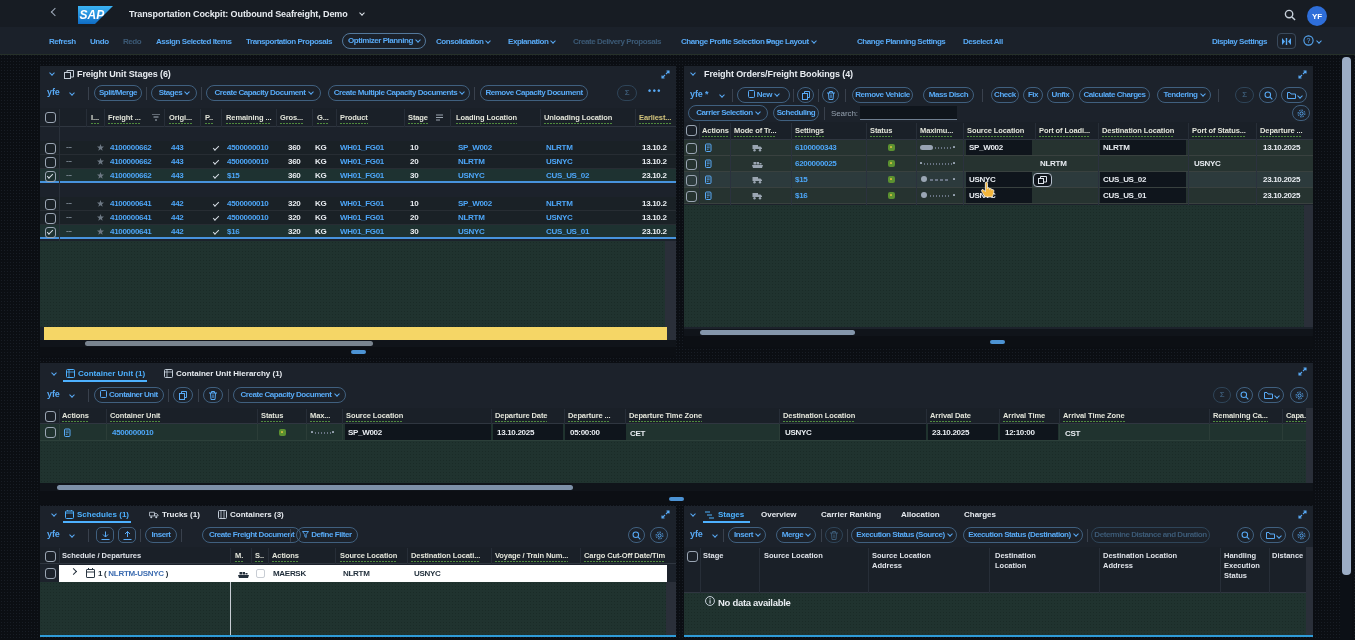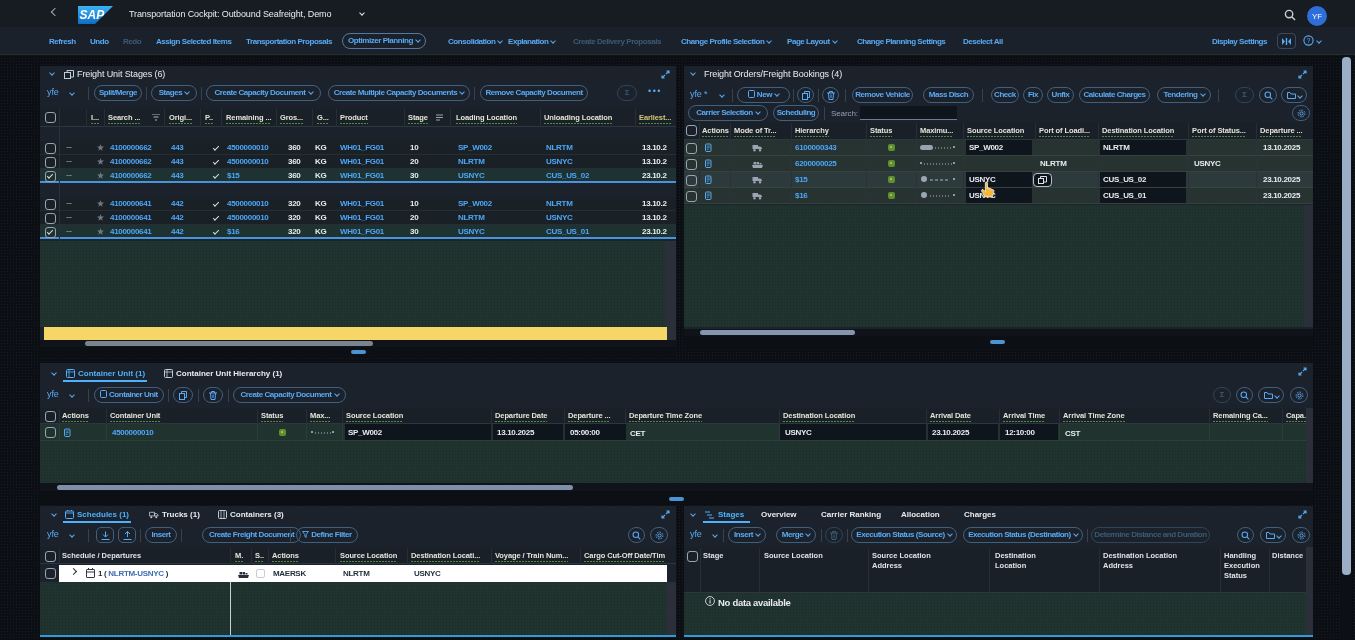--- a/index.html
+++ b/index.html
@@ -1,20 +1,20 @@
 <!DOCTYPE html>
 <html><head><meta charset="utf-8">
 <style>
 *{margin:0;padding:0;box-sizing:border-box}
 html,body{width:1355px;height:640px;overflow:hidden}
 body{font-family:"Liberation Sans",sans-serif;background:#0b0e13;position:relative;
 background-image:radial-gradient(#181d25 0.8px,transparent 0.9px);background-size:3px 3px}
 .a{position:absolute}
 .t{position:absolute;font-size:8px;color:#e8ecf1;white-space:nowrap;letter-spacing:-0.1px}
-.b{font-weight:normal}
+.b{font-weight:bold}
 .f9{font-size:9px}
 .lnk{color:#4da6f8}
 .gry{color:#94a0ae}
 .bl{color:#58aaf6}
 .btn{position:absolute;border:1px solid #40607f;border-radius:8px;color:#58aaf6;font-size:8px;font-weight:bold;text-align:center;white-space:nowrap;height:16px;line-height:14px;letter-spacing:-0.45px}
 .dis{color:#3c5a76;border-color:#2e4458}
 .cb{position:absolute;width:11px;height:11px;border:1.5px solid #9aa5b3;border-radius:3px}
 .ck{position:absolute;width:6px;height:3px;border-left:1.5px solid #d7dee6;border-bottom:1.5px solid #d7dee6;transform:rotate(-45deg)}
 .chv{position:absolute;width:4px;height:4px;border-right:1.4px solid currentColor;border-bottom:1.4px solid currentColor;transform:rotate(45deg);color:#58aaf6}
 .ichv{display:inline-block;width:4px;height:4px;border-right:1.4px solid currentColor;border-bottom:1.4px solid currentColor;transform:rotate(45deg);margin-left:3px;vertical-align:1.5px}
@@ -62,25 +62,25 @@
   </svg>
 <div class="a" style="left:1307px;top:6px;width:20px;height:20px;border-radius:50%;background:#2e6ed9"></div>
 <div class="t b" style="left:1312px;top:12px;font-size:8px;color:#fff">YF</div>
 
 <div class="t bl tbi" style="left:49px;top:37px">Refresh</div>
 <div class="t bl tbi" style="left:90px;top:37px">Undo</div>
 <div class="t tbi" style="left:123px;top:37px;color:#3c5a76">Redo</div>
 <div class="t bl tbi" style="left:156px;top:37px">Assign Selected Items</div>
 <div class="t bl tbi" style="left:246px;top:37px">Transportation Proposals</div>
 <div class="btn" style="left:342px;top:33px;width:84px;border-radius:8px;border-color:#54799c">Optimizer Planning<span class="ichv"></span></div>
-<div class="t bl tbi" style="left:448px;top:37px">Consolidation<span class="ichv"></span></div>
+<div class="t bl tbi" style="left:436px;top:37px">Consolidation<span class="ichv"></span></div>
 <div class="t bl tbi" style="left:508px;top:37px">Explanation<span class="ichv"></span></div>
 <div class="t tbi" style="left:573px;top:37px;color:#3c5a76">Create Delivery Proposals</div>
 <div class="t bl tbi" style="left:681px;top:37px">Change Profile Selection<span class="ichv"></span></div>
-<div class="t bl tbi" style="left:787px;top:37px">Page Layout<span class="ichv"></span></div>
+<div class="t bl tbi" style="left:766px;top:37px">Page Layout<span class="ichv"></span></div>
 <div class="t bl tbi" style="left:857px;top:37px">Change Planning Settings</div>
 <div class="t bl tbi" style="left:963px;top:37px">Deselect All</div>
 <div class="t bl tbi" style="left:1212px;top:37px">Display Settings</div>
 <div class="btn" style="left:1277px;top:33px;width:19px;border-radius:4px;border-color:#3a4a5c"></div>
 <svg class="a" style="left:1282px;top:38px" width="9" height="7" viewBox="0 0 9 7">
     <path d="M0 0 L3 3.5 L0 7 Z" fill="#58aaf6"></path>
     <rect x="3.8" y="0" width="1.4" height="7" fill="#58aaf6"></rect>
     <path d="M9 0 L6 3.5 L9 7 Z" fill="#58aaf6"></path>
   </svg>
 <svg class="a" style="left:1303px;top:35px" width="11" height="11" viewBox="0 0 11 11">
@@ -110,21 +110,21 @@
  <div class="btn" style="left:166px;top:19px;width:115px">Create Capacity Document<span class="ichv"></span></div>
  <div class="btn" style="left:288px;top:19px;width:142px">Create Multiple Capacity Documents<span class="ichv"></span></div>
  <div class="vsep" style="left:434px;top:21px;height:13px"></div>
  <div class="btn" style="left:440px;top:19px;width:108px">Remove Capacity Document</div>
  <div class="btn dis" style="left:577px;top:19px;width:20px">Σ</div>
  <div class="t b bl" style="left:608px;top:20px;letter-spacing:1.5px;font-size:9px">•••</div>
 
  <div class="a" style="left:0;top:42px;width:636px;height:19px;background:#1a2028;border-bottom:1px solid #2f3640"></div>
  <div class="cb" style="left:5px;top:46px"></div>
  <div class="hx" style="left:51px;top:47px">I...</div>
- <div class="hx" style="left:68px;top:47px">Search ...</div>
+ <div class="hx" style="left:68px;top:47px">Freight ...</div>
  <svg class="a" style="left:112px;top:48px" width="8" height="7" viewBox="0 0 8 7">
       <path d="M0 0 H8 M1.5 3 H6.5 M3 6 H5" stroke="#aab4c0" stroke-width="1"></path>
     </svg>
  <div class="hx" style="left:129px;top:47px">Origi...</div>
  <div class="hx" style="left:165px;top:47px">P..</div>
  <div class="hx" style="left:186px;top:47px">Remaining ...</div>
  <div class="hx" style="left:240px;top:47px">Gros...</div>
  <div class="hx" style="left:277px;top:47px">G...</div>
  <div class="hx" style="left:300px;top:47px">Product</div>
  <div class="hx" style="left:368px;top:47px">Stage</div>
@@ -317,21 +317,21 @@
  <div class="inp" style="left:176px;top:40px;width:97px;height:14px;border-bottom:1px solid #6e7e90"></div>
  <div class="btn" style="left:608px;top:39px;width:18px"><svg width="9" height="9" viewBox="0 0 9 9" style="margin-top:3px">
         <circle cx="4.5" cy="4.5" r="1.6" fill="none" stroke="#58aaf6"></circle>
         <circle cx="4.5" cy="4.5" r="3.4" fill="none" stroke="#58aaf6" stroke-dasharray="1.5 1.1"></circle>
       </svg></div>
 
  <div class="a" style="left:0;top:56px;width:629px;height:18px;background:#1a2028;border-bottom:1px solid #2f3640"></div>
  <div class="cb" style="left:2px;top:59px"></div>
  <div class="hx" style="left:18px;top:60px">Actions</div>
  <div class="hx" style="left:50px;top:60px">Mode of Tr...</div>
- <div class="hx" style="left:111px;top:60px">Hierarchy</div>
+ <div class="hx" style="left:111px;top:60px">Settings</div>
  <div class="hx" style="left:186px;top:60px">Status</div>
  <div class="hx" style="left:236px;top:60px">Maximu...</div>
  <div class="hx" style="left:283px;top:60px">Source Location</div>
  <div class="hx" style="left:355px;top:60px">Port of Loadi...</div>
  <div class="hx" style="left:418px;top:60px">Destination Location</div>
  <div class="hx" style="left:508px;top:60px">Port of Status...</div>
  <div class="hx" style="left:576px;top:60px">Departure ...</div>
  <div class="cs" style="left:15px;top:57px;height:17px"></div>
     <div class="cs" style="left:46px;top:57px;height:17px"></div>
     <div class="cs" style="left:107px;top:57px;height:17px"></div>

